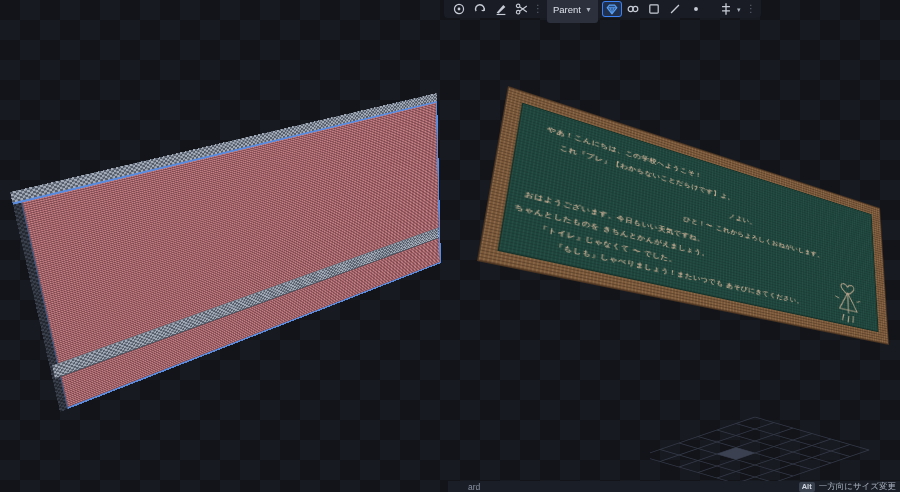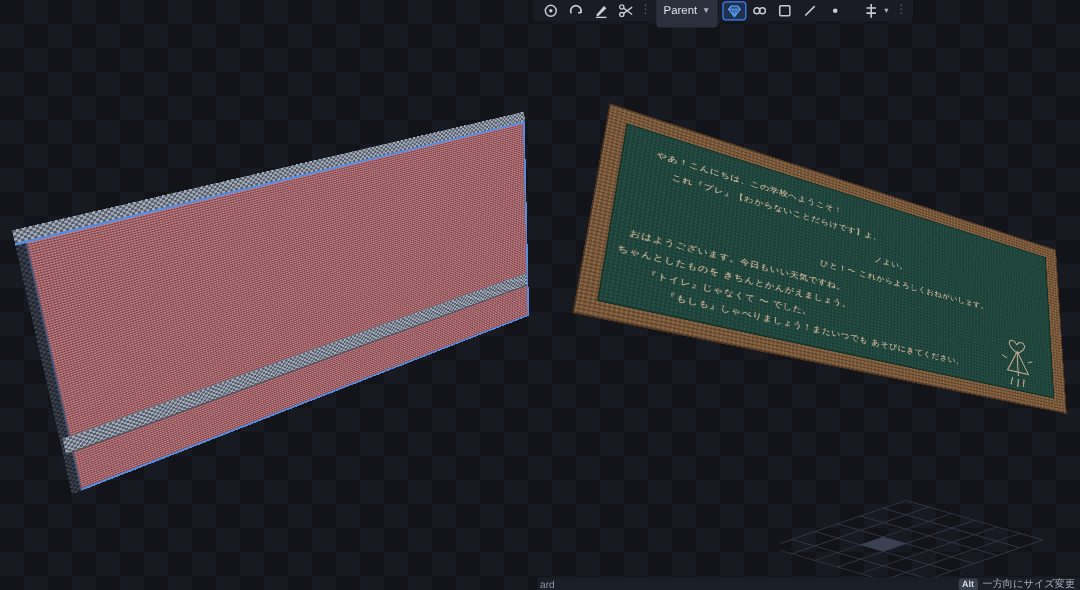--- a/index.html
+++ b/index.html
@@ -94,21 +94,21 @@
   .doodle { position:absolute; right:14px; top:96px; }
 
   
   .ground { position:absolute; left:650px; top:385px; }
 
   
   .statusbar {
     position:absolute; left:448px; right:0; bottom:0; height:11px;
     background:#1a1e27; display:flex; align-items:center; font-size:8.5px;
   }
-  .sb-left { color:#8a93a3; padding-left:2px; }
+  .sb-left { color:#8a93a3; padding-left:20px; }
   .sb-right { margin-left:auto; display:flex; align-items:center; gap:4px; padding-right:4px; }
   .alt-badge {
     background:#39404e; color:#d2d8e2; font-size:7.5px; font-weight:bold;
     padding:0.5px 3px; border-radius:2px; line-height:1.2;
   }
   .sb-hint { color:#aab2bf;font-family:Liberation Mono, monospace; }
 </style>
 </head>
 <body>
 

